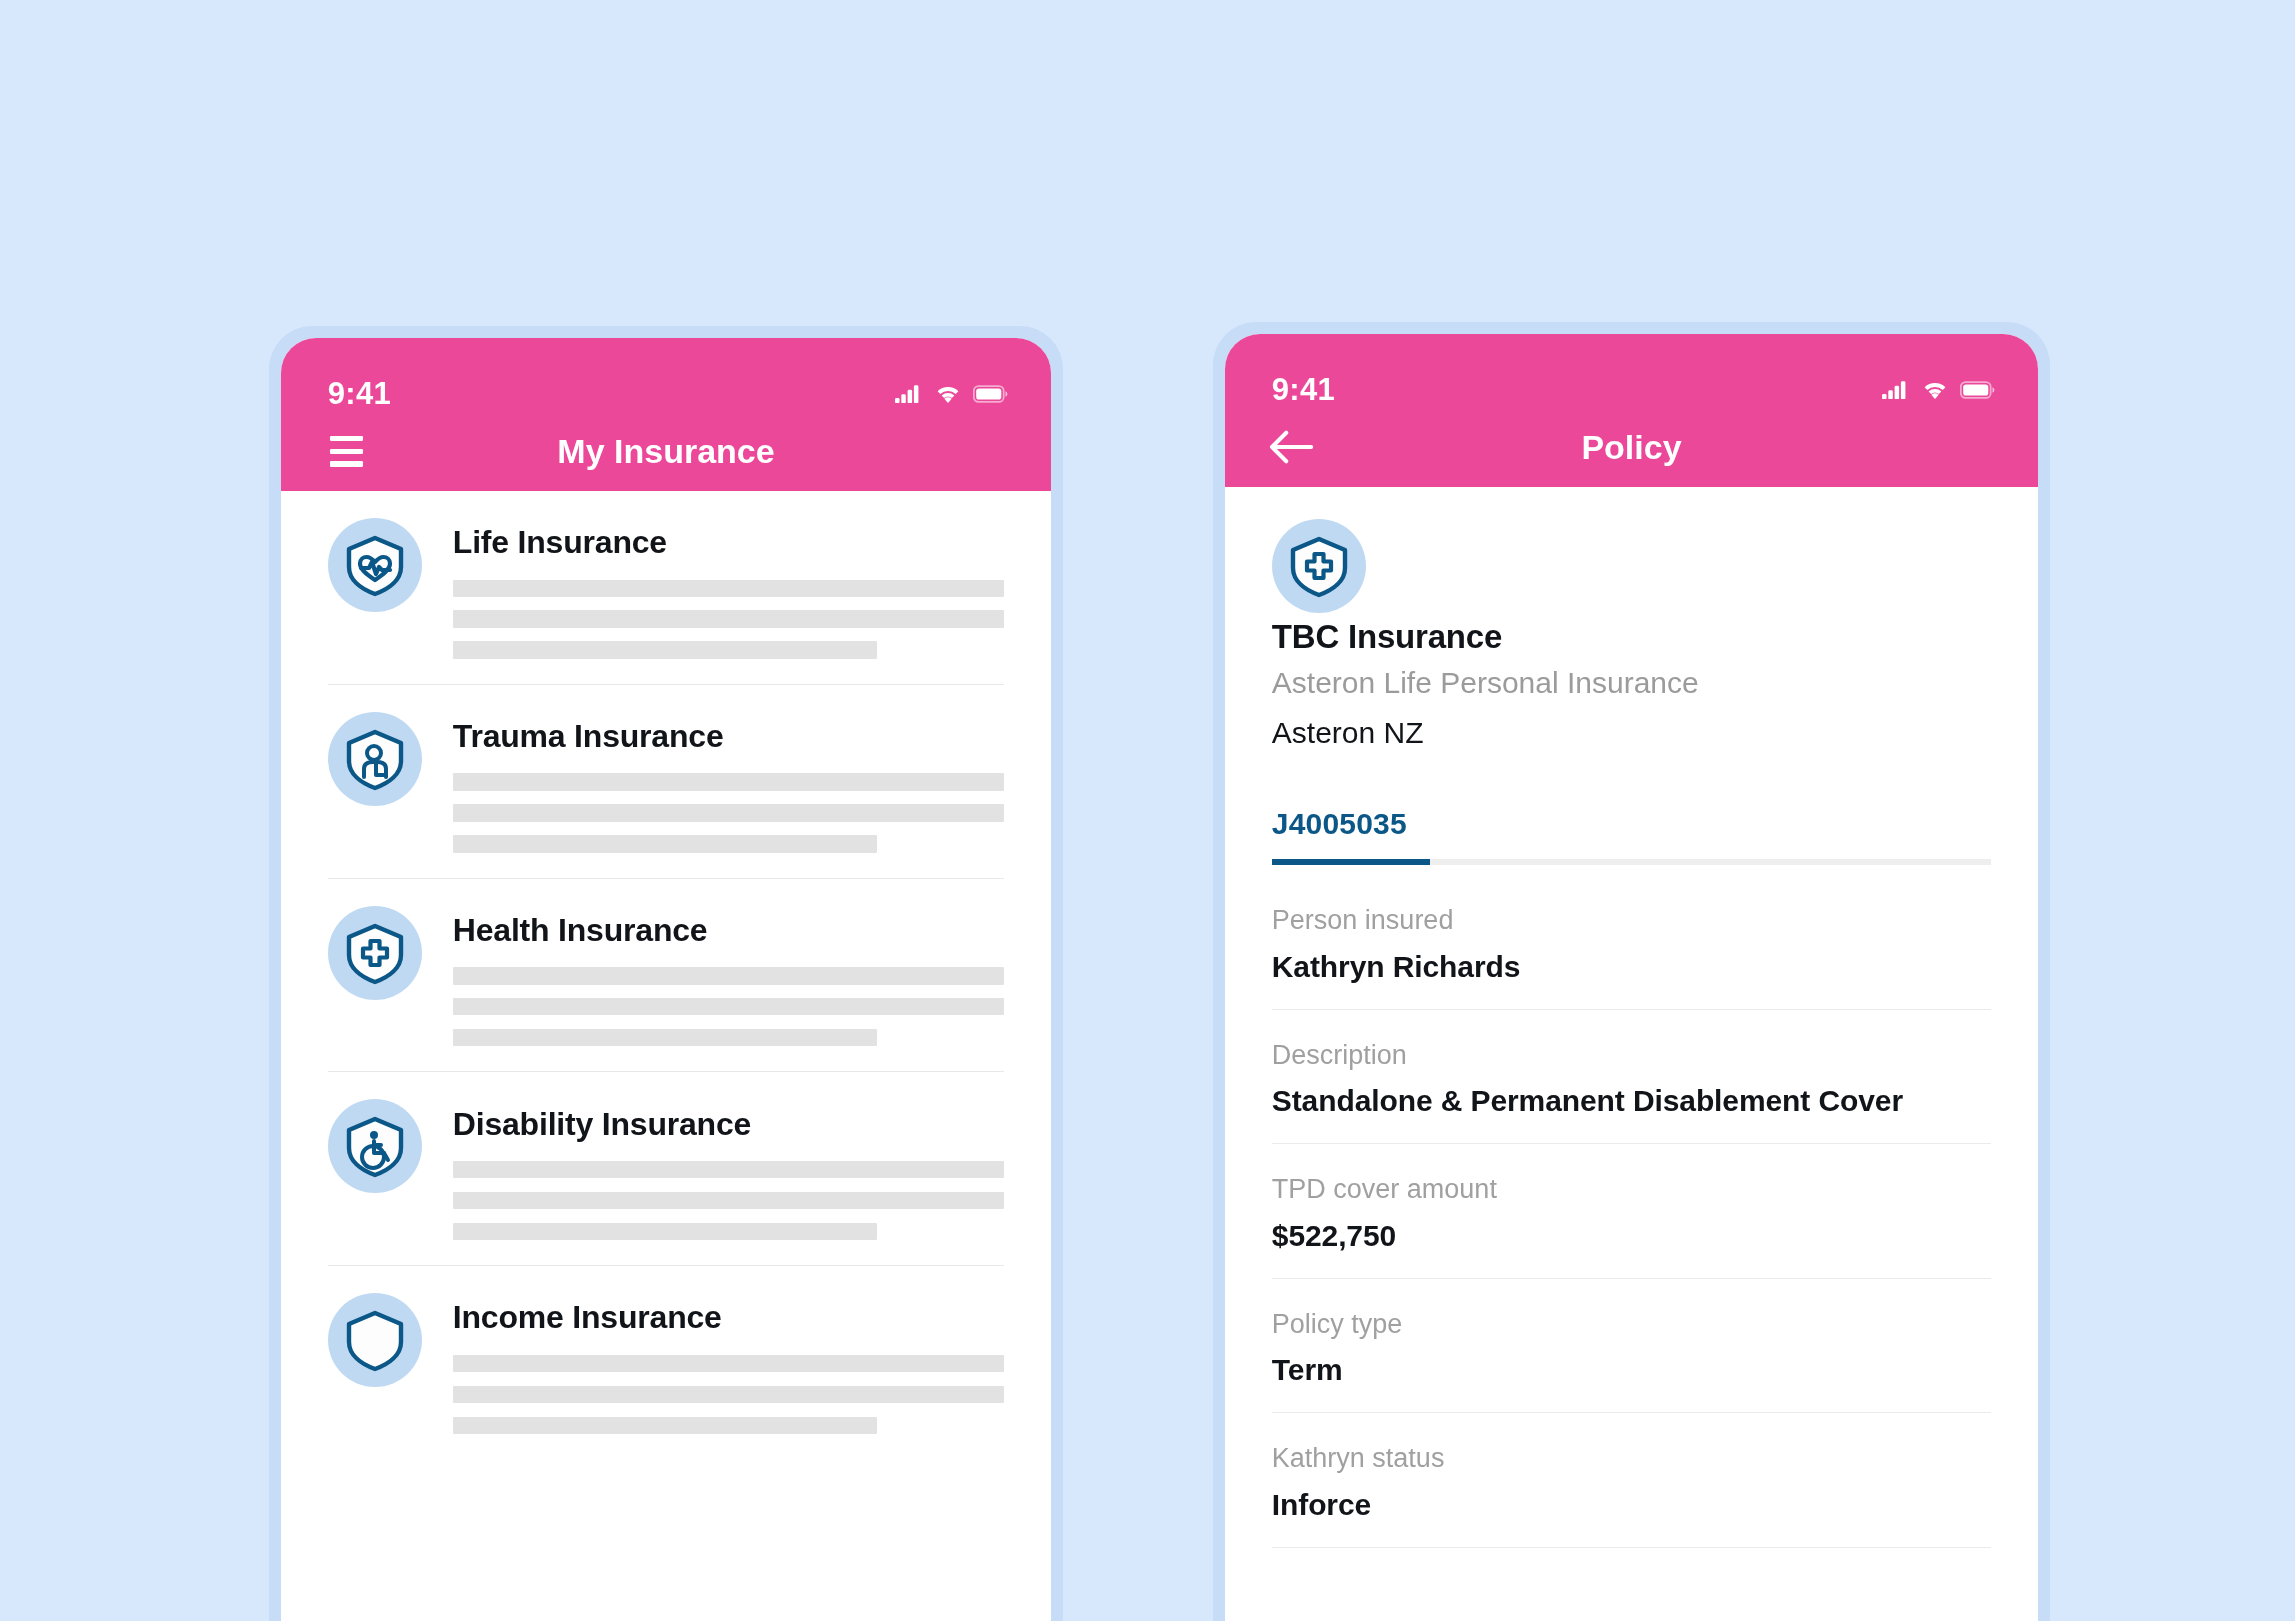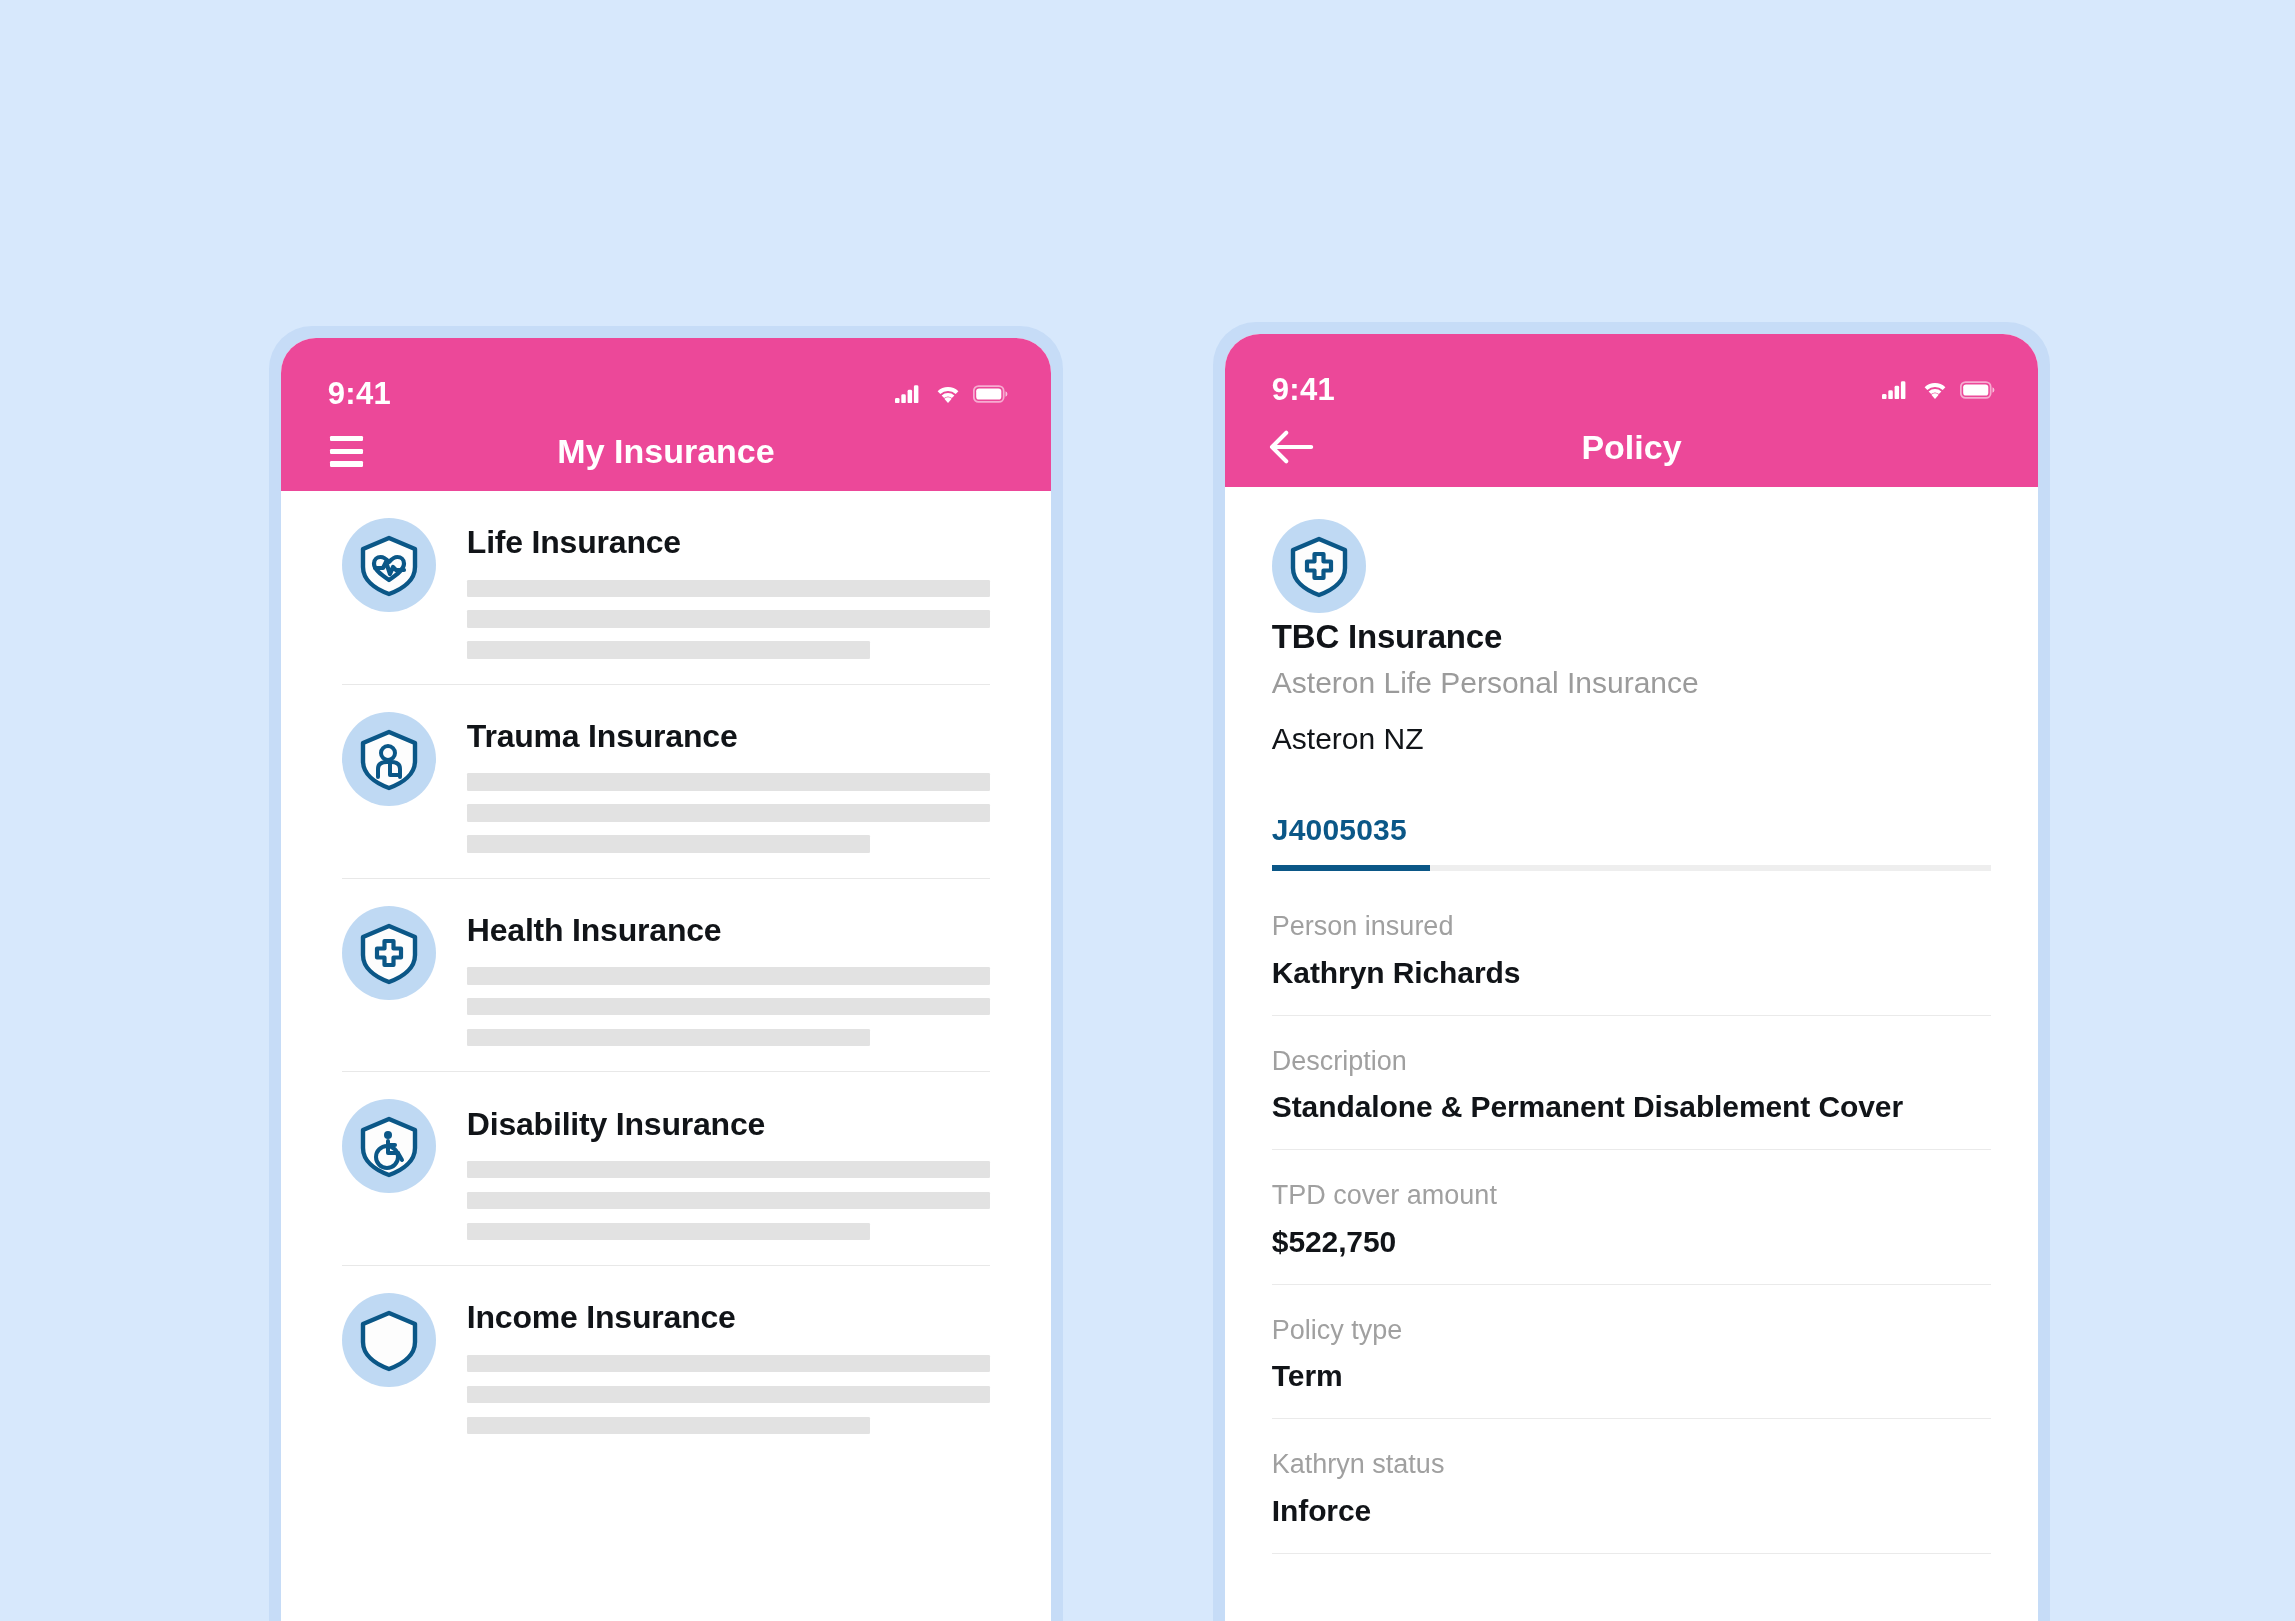--- a/index.html
+++ b/index.html
@@ -58,21 +58,21 @@
   .hamburger span { display:block; height:5.6px; background:#fff; border-radius:1.2px; }
   .nav-title {
     width:100%; text-align:center;
     color:#ffffff; font-size:34px; font-weight:700;
   }
 
   
   .body { flex:1 1 auto; background:#fff; overflow:hidden; position:relative; }
 
   
-  .ins-list { padding:0 61px; }
+  .ins-list { padding:0 47px; }
   .ins-item {
     display:flex; align-items:flex-start;
     padding:27px 0 25px 0;
     border-bottom:1.9px solid #e8e8e8;
     cursor:pointer;
   }
   .ins-item:last-child { border-bottom:none; }
   .ins-icon {
     flex:0 0 auto;
     width:94px; height:94px; border-radius:50%;
@@ -96,21 +96,21 @@
     padding:32px 47px 0 47px;
     flex-direction:column;
   }
   .policy-head .ins-icon { margin-right:32px; }
   .policy-head-text { padding-top:5px; }
   .ph-name {
     font-size:33px; font-weight:700; color:#111418;
     letter-spacing:-0.2px; margin-bottom:10px;
   }
   .ph-sub {
-    font-size:30px; color:#9b9b9b; font-weight:400; margin-bottom:22px;
+    font-size:30px; color:#9b9b9b; font-weight:400; margin-bottom:16px;
   }
   .ph-org { font-size:30px; color:#111418; font-weight:400; }
 
   .tabs { padding:0 47px; margin-top:57px; }
   .tab-label {
     font-size:30px; font-weight:700; color:#0b5787; letter-spacing:0.2px;
     padding-bottom:18.6px; display:inline-block; cursor:pointer;
   }
   .tab-track { position:relative; height:5.6px; background:#eeeeee; width:100%; }
   .tab-indicator { position:absolute; left:0; top:0; height:5.6px; width:22%; background:#0b5787; }

